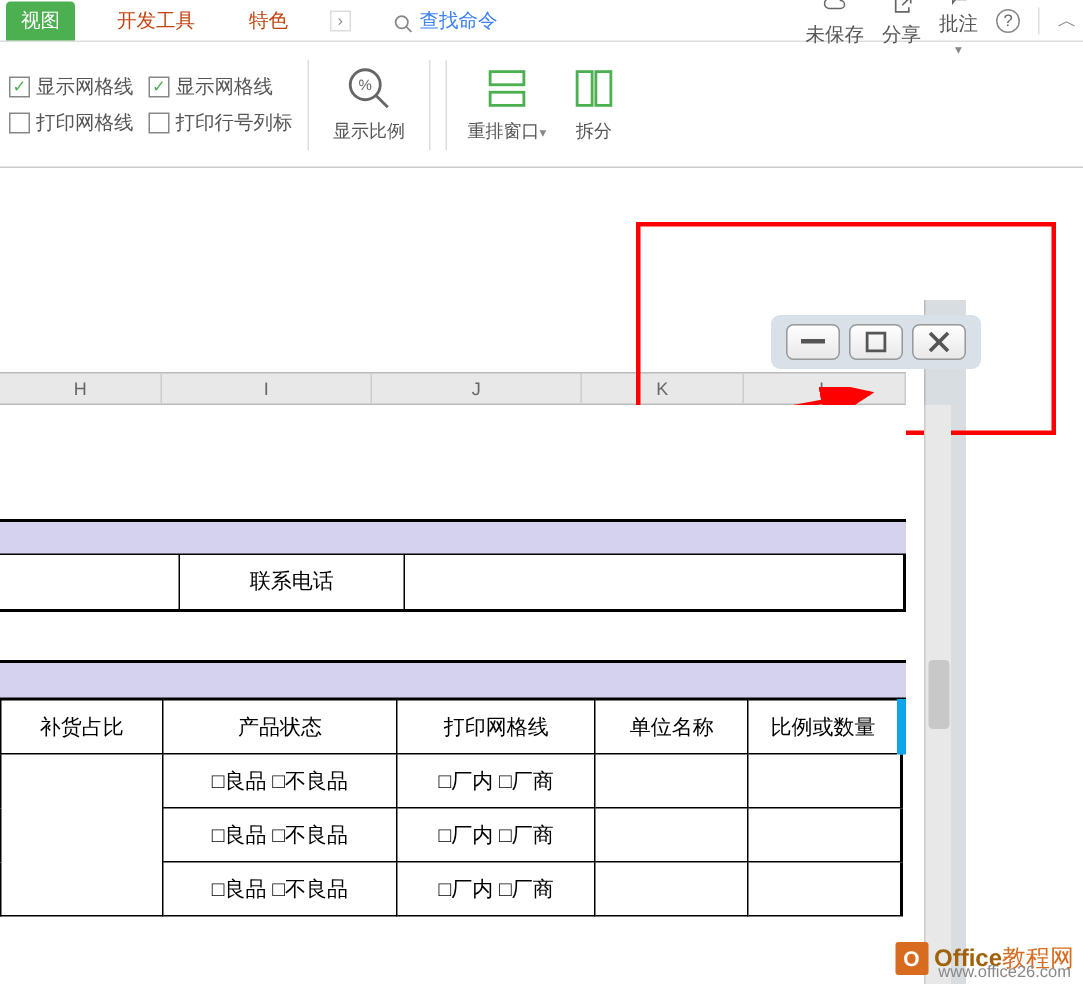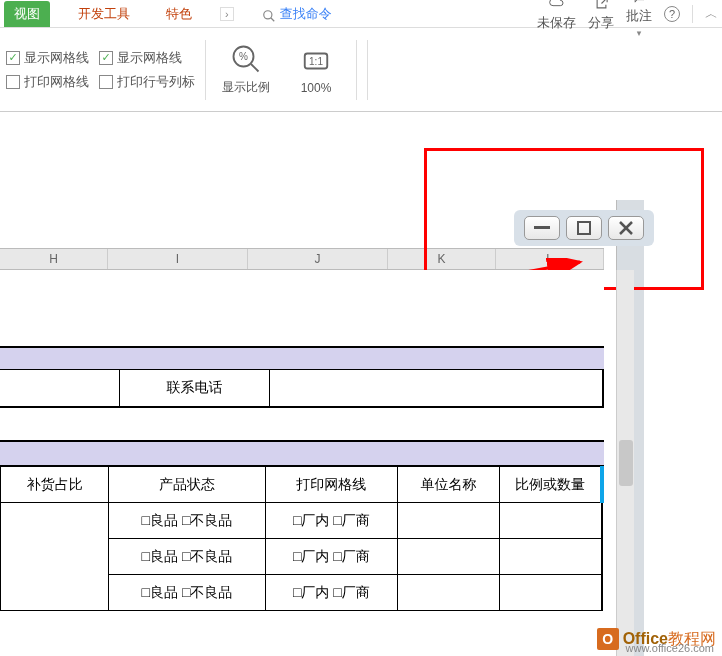--- a/index.html
+++ b/index.html
@@ -291,31 +291,40 @@
   <div class="rb-btn">
     <span class="rb-icon">
       <svg width="30" height="30" viewBox="0 0 24 24">
           <circle cx="10" cy="10" r="8" fill="none" stroke="#666" stroke-width="1.5"></circle>
           <line x1="16" y1="16" x2="22" y2="22" stroke="#666" stroke-width="1.5"></line>
           <text x="10" y="13" text-anchor="middle" font-size="8" fill="#666">%</text>
         </svg>
     </span>
     <span class="rb-label">显示比例</span>
   </div>
+  <span class="sep-v" style="height:60px"></span>
+  <span class="sep-v" style="height:60px"></span>
   <div class="rb-btn">
     <span class="rb-icon">
       <svg width="30" height="30" viewBox="0 0 24 24">
-          <rect x="3" y="6" width="18" height="12" rx="2" fill="none" stroke="#666" stroke-width="1.5"></rect>
-          <text x="12" y="15" text-anchor="middle" font-size="8" fill="#666">1:1</text>
-        </svg>
-    </span>
-    <span class="rb-label">100%</span>
-  </div>
-  <span class="sep-v" style="height:60px"></span>
-  <span class="sep-v" style="height:60px"></span>
+          <rect x="3" y="3" width="18" height="7" fill="none" stroke="#4caf50" stroke-width="1.5"></rect>
+          <rect x="3" y="14" width="18" height="7" fill="none" stroke="#4caf50" stroke-width="1.5"></rect>
+        </svg>
+    </span>
+    <span class="rb-label"><span>重排窗口</span><span class="dd">▾</span></span>
+  </div>
+  <div class="rb-btn" style="min-width:36px">
+    <span class="rb-icon">
+      <svg width="30" height="30" viewBox="0 0 24 24">
+          <rect x="3" y="3" width="8" height="18" fill="none" stroke="#4caf50" stroke-width="1.5"></rect>
+          <rect x="13" y="3" width="8" height="18" fill="none" stroke="#4caf50" stroke-width="1.5"></rect>
+        </svg>
+    </span>
+    <span class="rb-label">拆分</span>
+  </div>
 </div>
 
 <div class="body-edge"></div>
 
 <div class="wb-controls">
   <span class="wb-btn">
     <svg width="16" height="4">
         <rect width="16" height="3" fill="#555"></rect>
       </svg>
   </span>
@@ -358,21 +367,21 @@
     <div class="contact-cell" style="width:auto;flex:1;border-right:2px solid #000"></div>
   </div>
   <div class="band-purple2"></div>
   <table class="data-tbl">
     <tbody>
         <tr>
       <th style="width:18%">补货占比</th>
       <th style="width:26%">产品状态</th>
       <th style="width:22%">打印网格线</th>
       <th style="width:17%">单位名称</th>
-      <th style="width:17%;border-right:4px solid #0ea5e9">比例或数量</th>
+      <th style="width:17%;border-right:6px solid #0ea5e9">比例或数量</th>
     </tr>
     <tr>
       <td rowspan="4"></td>
       <td>□良品 □不良品</td>
       <td>□厂内 □厂商</td>
       <td></td>
       <td style="border-right:2px solid #000"></td>
     </tr>
     <tr>
       <td>□良品 □不良品</td>

